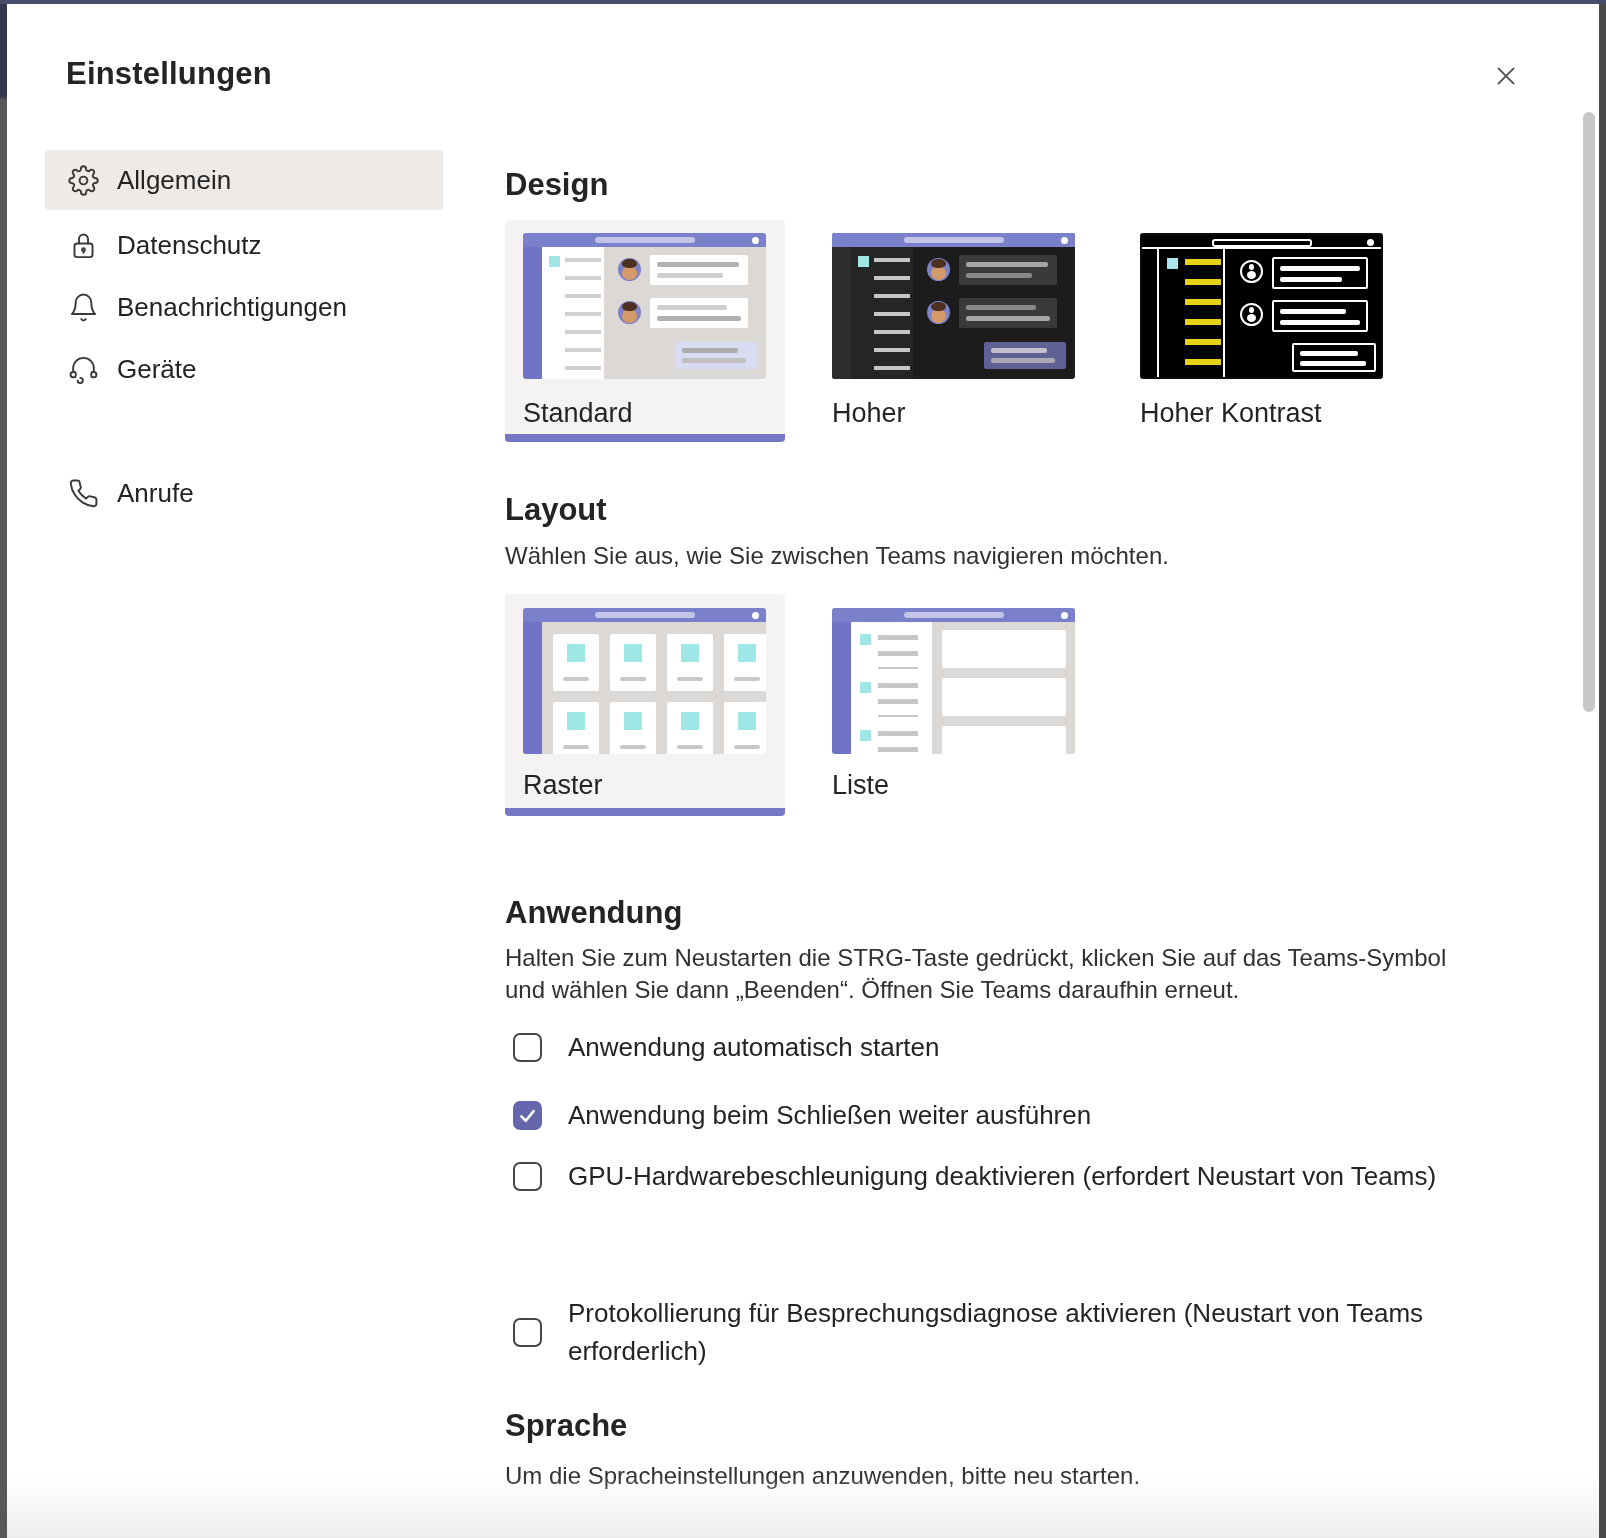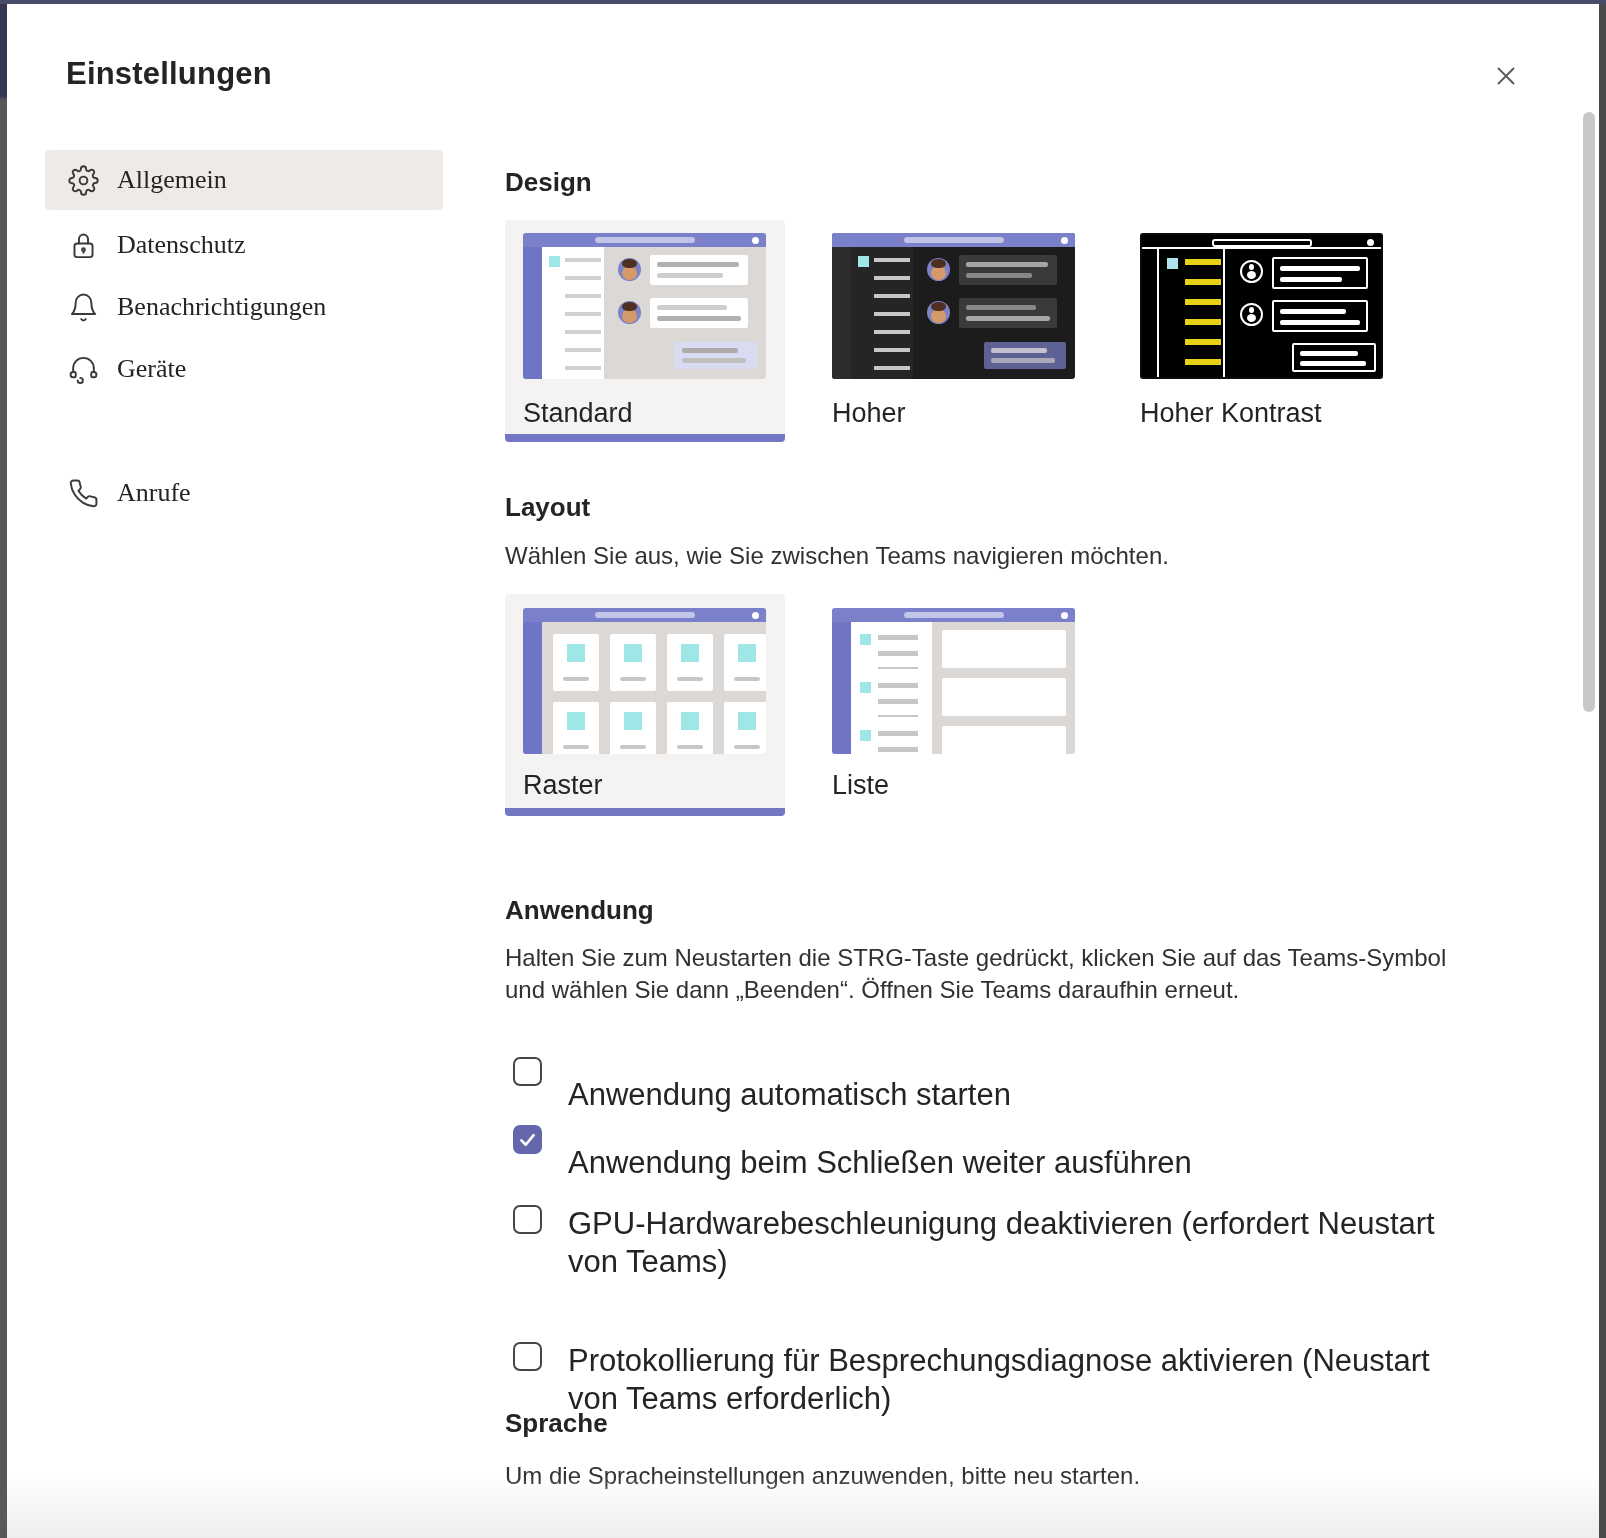--- a/index.html
+++ b/index.html
@@ -23,28 +23,28 @@
 
   
   .dlg-title{position:absolute;left:66px;top:56px;font-size:31px;font-weight:700;color:var(--text);letter-spacing:.2px;}
   .close-btn{position:absolute;left:1482px;top:52px;width:48px;height:48px;display:flex;align-items:center;justify-content:center;cursor:pointer;background:none;border:none;}
   .close-btn svg{stroke:#5a5857;}
 
   
   .scroll-thumb{position:absolute;left:1583px;top:112px;width:12px;height:600px;border-radius:6px;background:var(--scroll);}
 
   
-  .side-item{position:absolute;left:45px;width:398px;height:60px;border-radius:4px;display:flex;align-items:center;cursor:pointer;font-family:Liberation Serif, serif;}
+  .side-item{position:absolute;left:45px;width:398px;height:60px;border-radius:4px;display:flex;align-items:center;cursor:pointer;}
   .side-item.selected{background:var(--selected-bg);}
   .side-item .ic{width:31px;height:31px;margin-left:23px;flex:0 0 auto;display:flex;}
   .side-item .ic svg{width:31px;height:31px;stroke:#3b3a39;fill:none;stroke-width:1.5;stroke-linecap:round;stroke-linejoin:round;}
   .side-item .lbl{margin-left:18px;font-size:26px;color:var(--text);}
 
   
-  .h2{position:absolute;left:505px;font-size:26px;font-weight:700;color:var(--text);}
+  .h2{position:absolute;left:505px;font-size:31px;font-weight:700;color:var(--text);}
   .body-text{position:absolute;left:505px;font-size:24px;color:var(--text2);line-height:32px;}
 
   
   .opt-card{position:absolute;width:280px;height:222px;background:var(--card-bg);border-radius:4px;cursor:pointer;}
   .opt-underline{position:absolute;left:0;right:0;bottom:0;height:8px;background:var(--underline);border-radius:0 0 4px 4px;}
   .opt-label{position:absolute;font-size:27px;color:var(--text);cursor:pointer;}
 
   .thumb{position:absolute;width:243px;height:146px;border-radius:3px;overflow:hidden;cursor:pointer;}
   .tbar{position:absolute;left:0;top:0;right:0;height:14px;background:var(--thumb-bar);}
   .tpill{position:absolute;top:4px;left:50%;transform:translateX(-50%);width:100px;height:6px;border-radius:3px;background:#c3c5e8;}
@@ -93,21 +93,21 @@
   .t-liste{background:var(--chat-bg);}
   .t-liste .tlist{position:absolute;left:19px;top:14px;bottom:0;width:81px;background:#fff;}
   .t-liste .lrow{position:absolute;left:110px;right:9px;height:38px;background:#fff;border-radius:2px;}
 
   
   .cb-row{position:absolute;left:513px;display:flex;align-items:center;gap:26px;}
   .cb-box{width:29px;height:29px;flex:0 0 auto;border:2.5px solid #484644;border-radius:7px;background:#fff;display:flex;align-items:center;justify-content:center;}
   .cb-box svg{display:none;width:21px;height:21px;}
   .cb-row.checked .cb-box{background:var(--accent);border-color:var(--accent);}
   .cb-row.checked .cb-box svg{display:block;}
-  .cb-label{font-size:31px;color:var(--text);line-height:38px;max-width:920px;margin-top:48px;}
+  .cb-label{font-size:26px;color:var(--text);line-height:38px;max-width:920px;}
   .cb-row.highlighted{left:509px;border:3px solid var(--highlight);padding:1px 8px 1px 5px;width:988px;}
 </style>
 </head>
 <body>
 
 <div id="screen">
 
   <div class="edge-top"></div>
   <div class="edge-left"></div>
   <div class="edge-right"></div>

